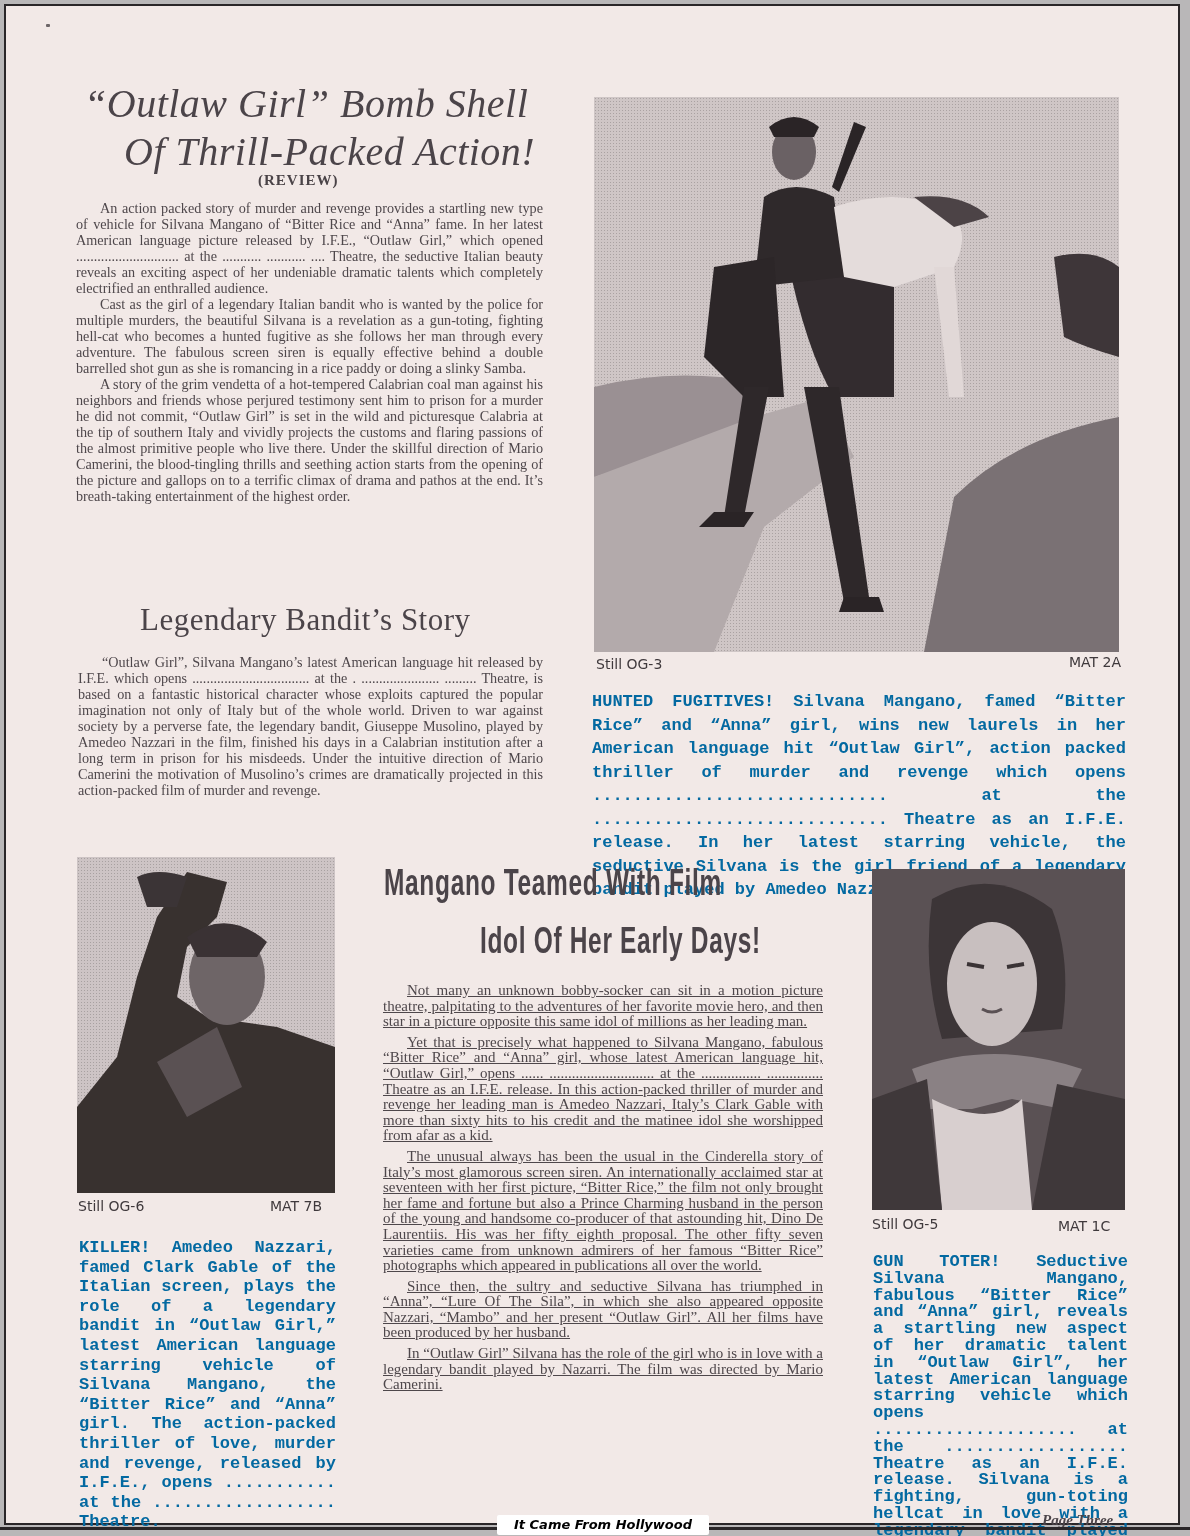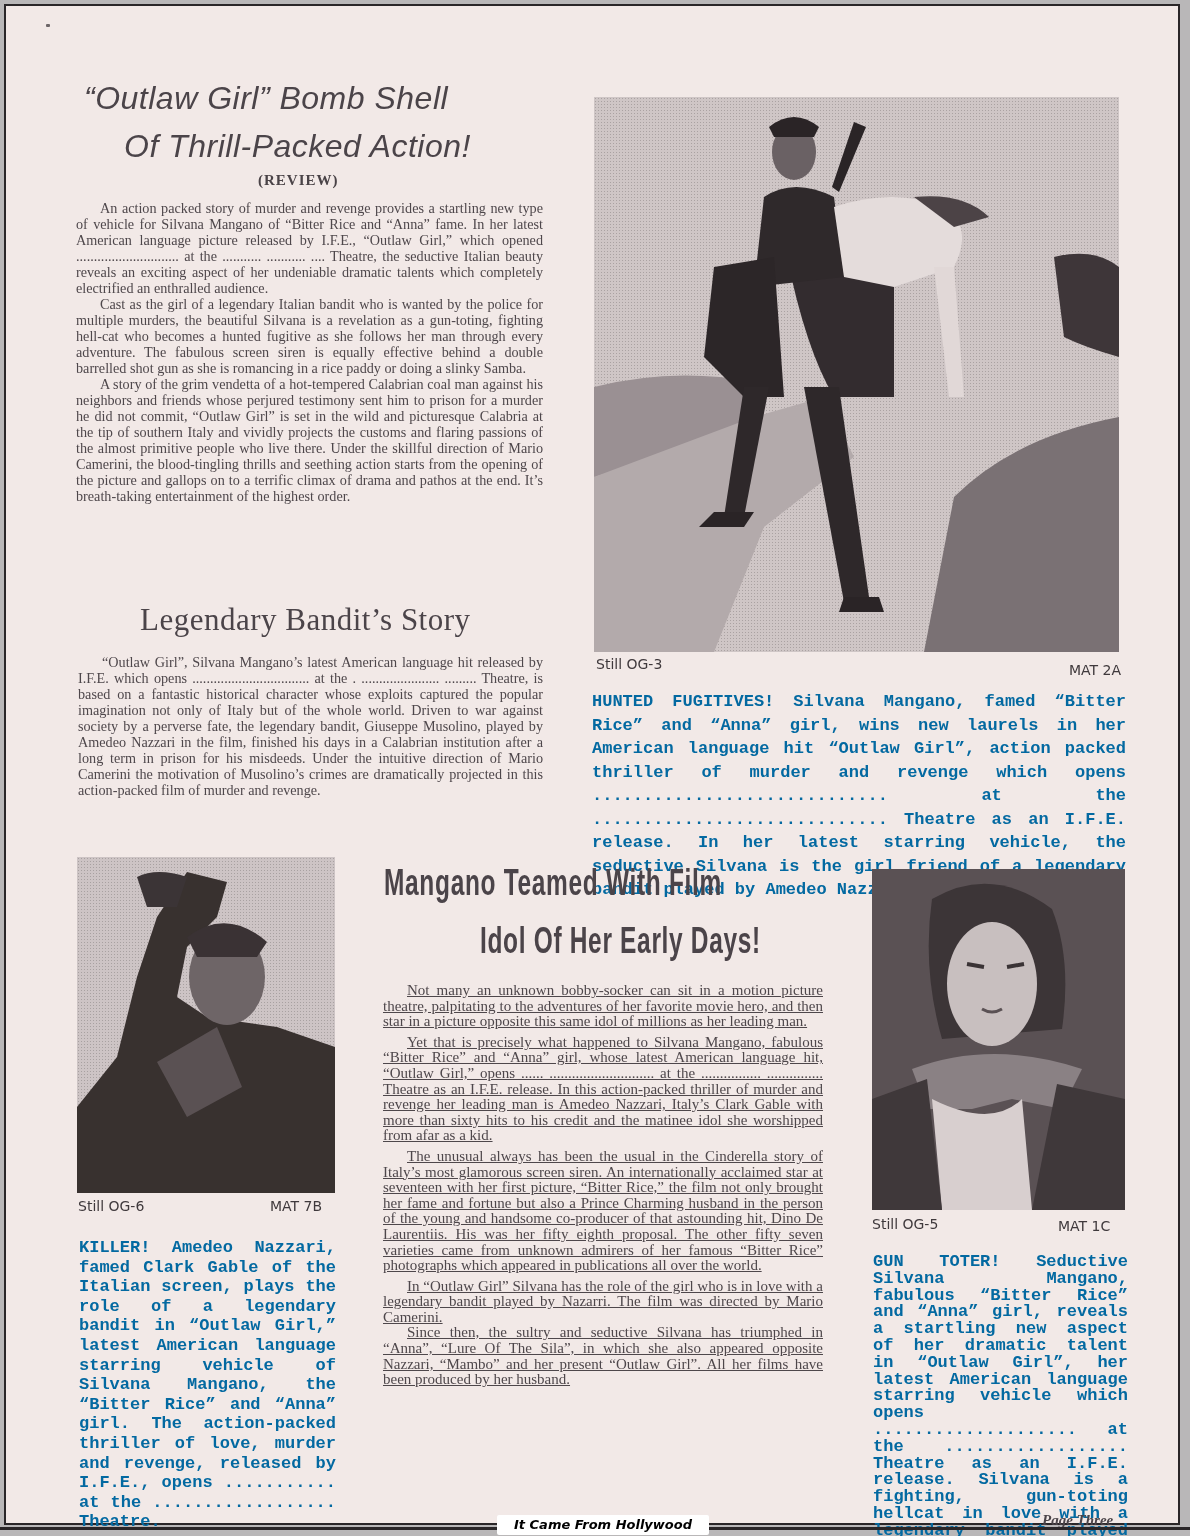--- a/index.html
+++ b/index.html
@@ -8,22 +8,22 @@
     font-family:"DejaVu Serif", serif; color:#4a4347;
   }
   .page {
     position:absolute; left:4px; top:4px; width:1176px; height:1521px;
     background:#f2e9e7; border:2px solid #2a2628; box-sizing:border-box;
   }
   .speck { position:absolute; left:40px; top:18px; width:4px; height:3px; background:#6d6668; border-radius:1px; }
 
   
   .h1a, .h1b {
-    position:absolute; font-family:Liberation Sans, sans-serif; font-style:italic;
-    font-size:32px; color:#4b4449; letter-spacing:0.5px; white-space:nowrap;
+    position:absolute; font-family:Liberation Serif, serif; font-style:italic;
+    font-size:40px; color:#4b4449; letter-spacing:0.5px; white-space:nowrap;
   }
   .h1a { left:78px; top:74px; }
   .h1b { left:118px; top:122px; }
   .review { position:absolute; left:252px; top:166px; font-family:"Liberation Serif", serif; font-weight:bold; font-size:15px; letter-spacing:1px; }
 
   .body-text {
     position:absolute; font-family:"Liberation Serif", serif; font-size:14.2px; line-height:16px;
     text-align:justify; color:#4e474b;
   }
   .body-text p { margin:0; text-indent:24px; }
@@ -91,21 +91,21 @@
       <path d="M340 170 L355 300 L370 300 L360 170 Z" fill="#e1d8d7"></path>
       <path d="M120 170 L180 160 L190 300 L150 300 L110 260 Z" fill="#2c2628"></path>
       <path d="M150 290 L175 290 L150 420 L130 420 Z" fill="#2e282a"></path>
       <path d="M210 290 L245 290 L275 500 L250 505 Z" fill="#2e282a"></path>
       <path d="M120 415 L160 415 L150 430 L105 430 Z" fill="#2a2426"></path>
       <path d="M250 500 L285 500 L290 515 L245 515 Z" fill="#2a2426"></path>
       <path d="M260 25 L272 30 L245 95 L238 90 Z" fill="#2a2426"></path>
     </svg>
   </div>
   <div class="caption-id" style="left:590px; top:650px;">Still OG-3</div>
-  <div class="caption-id" style="left:1063px; top:648px;margin-top:8px;">MAT 2A</div>
+  <div class="caption-id" style="left:1063px; top:648px;">MAT 2A</div>
   <div class="bold-cap" style="left:586px; top:684px; width:534px; line-height:23.5px;">HUNTED FUGITIVES! Silvana Mangano, famed “Bitter Rice” and “Anna” girl, wins new laurels in her American language hit “Outlaw Girl”, action packed thriller of murder and revenge which opens ............................. at the ............................. Theatre as an I.F.E. release. In her latest starring vehicle, the seductive Silvana is the girl friend of a legendary bandit played by Amedeo Nazzari.</div>
 
   <div class="photo" style="left:71px; top:851px; width:258px; height:336px; background-color:#cdc4c5;">
     <svg width="258" height="336" viewBox="0 0 258 336">
       <path d="M0 250 L40 200 L60 120 L80 60 L110 15 L150 25 L140 60 L110 90 L100 140 L130 160 L200 170 L258 190 L258 336 L0 336 Z" fill="#38312f"></path>
       <ellipse cx="150" cy="120" rx="38" ry="48" fill="#6e6567"></ellipse>
       <path d="M110 80 Q150 50 190 85 L180 100 L120 100 Z" fill="#3a3234"></path>
       <path d="M80 205 L140 170 L165 230 L110 260 Z" fill="#5a5153"></path>
       <path d="M60 20 Q80 10 110 20 L100 50 L70 50 Z" fill="#3b3436"></path>
     </svg>
@@ -113,22 +113,22 @@
   <div class="caption-id" style="left:72px; top:1192px;">Still OG-6</div>
   <div class="caption-id" style="left:264px; top:1192px;">MAT 7B</div>
   <div class="bold-cap" style="left:73px; top:1232px; width:257px; line-height:19.6px;">KILLER! Amedeo Nazzari, famed Clark Gable of the Italian screen, plays the role of a legendary bandit in “Outlaw Girl,” latest American language starring vehicle of Silvana Mangano, the “Bitter Rice” and “Anna” girl. The action-packed thriller of love, murder and revenge, released by I.F.E., opens ........... at the .................. Theatre.</div>
 
   <div class="h3a">Mangano Teamed With Film</div>
   <div class="h3b">Idol Of Her Early Days!</div>
   <div class="body-text" style="left:377px; top:977px; width:440px; font-size:15px; line-height:15.6px;text-decoration:underline;">
     <p style="margin-bottom:5px">Not many an unknown bobby-socker can sit in a motion picture theatre, palpitating to the adventures of her favorite movie hero, and then star in a picture opposite this same idol of millions as her leading man.</p>
     <p style="margin-bottom:5px">Yet that is precisely what happened to Silvana Mangano, fabulous “Bitter Rice” and “Anna” girl, whose latest American language hit, “Outlaw Girl,” opens ...... ............................ at the ................ ............... Theatre as an I.F.E. release. In this action-packed thriller of murder and revenge her leading man is Amedeo Nazzari, Italy’s Clark Gable with more than sixty hits to his credit and the matinee idol she worshipped from afar as a kid.</p>
     <p style="margin-bottom:5px">The unusual always has been the usual in the Cinderella story of Italy’s most glamorous screen siren. An internationally acclaimed star at seventeen with her first picture, “Bitter Rice,” the film not only brought her fame and fortune but also a Prince Charming husband in the person of the young and handsome co-producer of that astounding hit, Dino De Laurentiis. His was her fifty eighth proposal. The other fifty seven varieties came from unknown admirers of her famous “Bitter Rice” photographs which appeared in publications all over the world.</p>
+    <p style="margin-bottom:5px">Since then, the sultry and seductive Silvana has triumphed in “Anna”, “Lure Of The Sila”, in which she also appeared opposite Nazzari, “Mambo” and her present “Outlaw Girl”. All her films have been produced by her husband.</p>
     <p>In “Outlaw Girl” Silvana has the role of the girl who is in love with a legendary bandit played by Nazarri. The film was directed by Mario Camerini.</p>
-    <p style="margin-bottom:5px">Since then, the sultry and seductive Silvana has triumphed in “Anna”, “Lure Of The Sila”, in which she also appeared opposite Nazzari, “Mambo” and her present “Outlaw Girl”. All her films have been produced by her husband.</p>
   </div>
 
   <div class="photo" style="left:866px; top:863px; width:253px; height:341px; background-color:#5f5659;">
     <svg width="253" height="341" viewBox="0 0 253 341">
       <rect x="0" y="0" width="253" height="341" fill="#5a5154"></rect>
       <path d="M60 30 Q120 -5 180 40 Q200 90 190 160 L70 170 Q50 100 60 30 Z" fill="#3c3537"></path>
       <ellipse cx="120" cy="115" rx="45" ry="62" fill="#c8bfbf"></ellipse>
       <path d="M95 95 L112 98 M135 98 L152 95" stroke="#3a3335" stroke-width="4"></path>
       <path d="M110 140 Q120 146 130 140" stroke="#5a5154" stroke-width="3" fill="none"></path>
       <path d="M40 200 Q120 170 210 200 L190 240 L140 230 L100 240 L55 240 Z" fill="#8a8184"></path>

